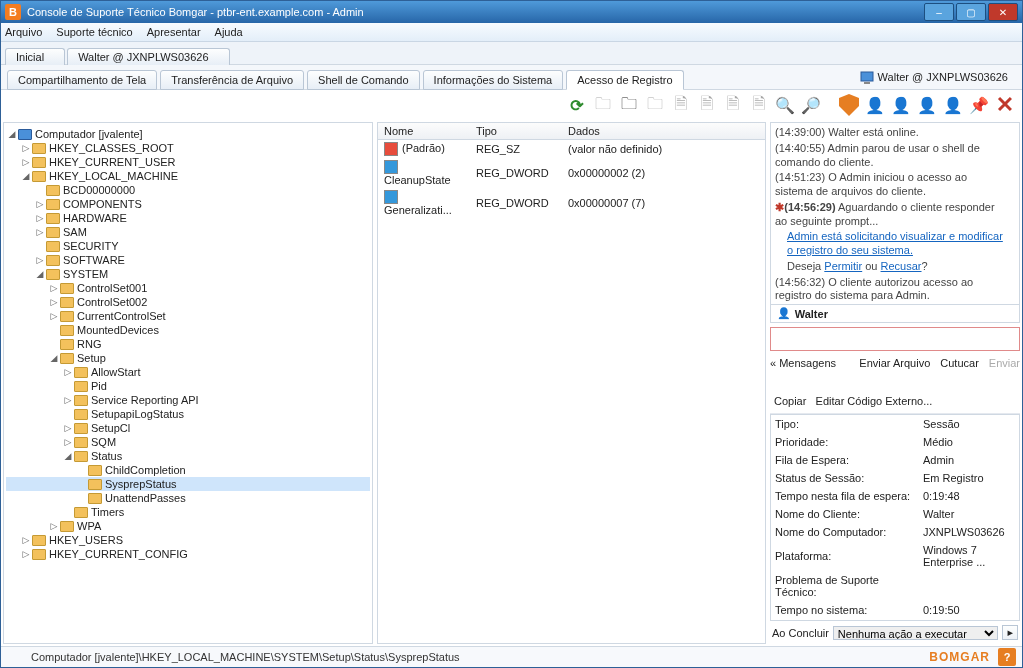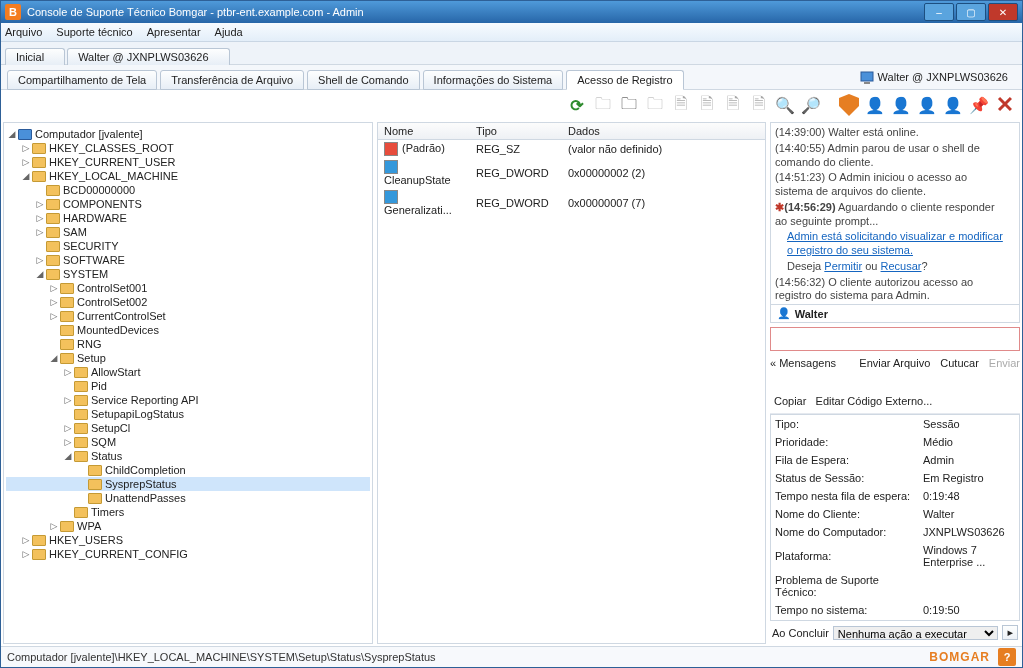--- a/index.html
+++ b/index.html
@@ -250,21 +250,21 @@
     height: 14px;
   }
   
   .statusbar {
     height: 20px;
     border-top: 1px solid #cfd8e2;
     display: flex; align-items: center;
     padding: 0 6px;
     background: #f7f9fc;
   }
-  .statusbar .path { flex: 1; color: #333; }
+  .statusbar .path { flex: 1; color: #333; margin-left: 24px; }
   .statusbar .brand { color: #e67e22; font-weight: bold; letter-spacing: 1px; font-size: 12px; }
   .statusbar .help {
     width: 18px; height: 18px; background: #e67e22; color: #fff;
     display: flex; align-items: center; justify-content: center;
     margin-left: 8px; border-radius: 2px; font-weight: bold;
   }
   
   ::-webkit-scrollbar { width: 14px; height: 14px; }
   ::-webkit-scrollbar-track { background: #f1f3f6; }
   ::-webkit-scrollbar-thumb { background: #c4cdd8; border: 1px solid #aab4c0; }

